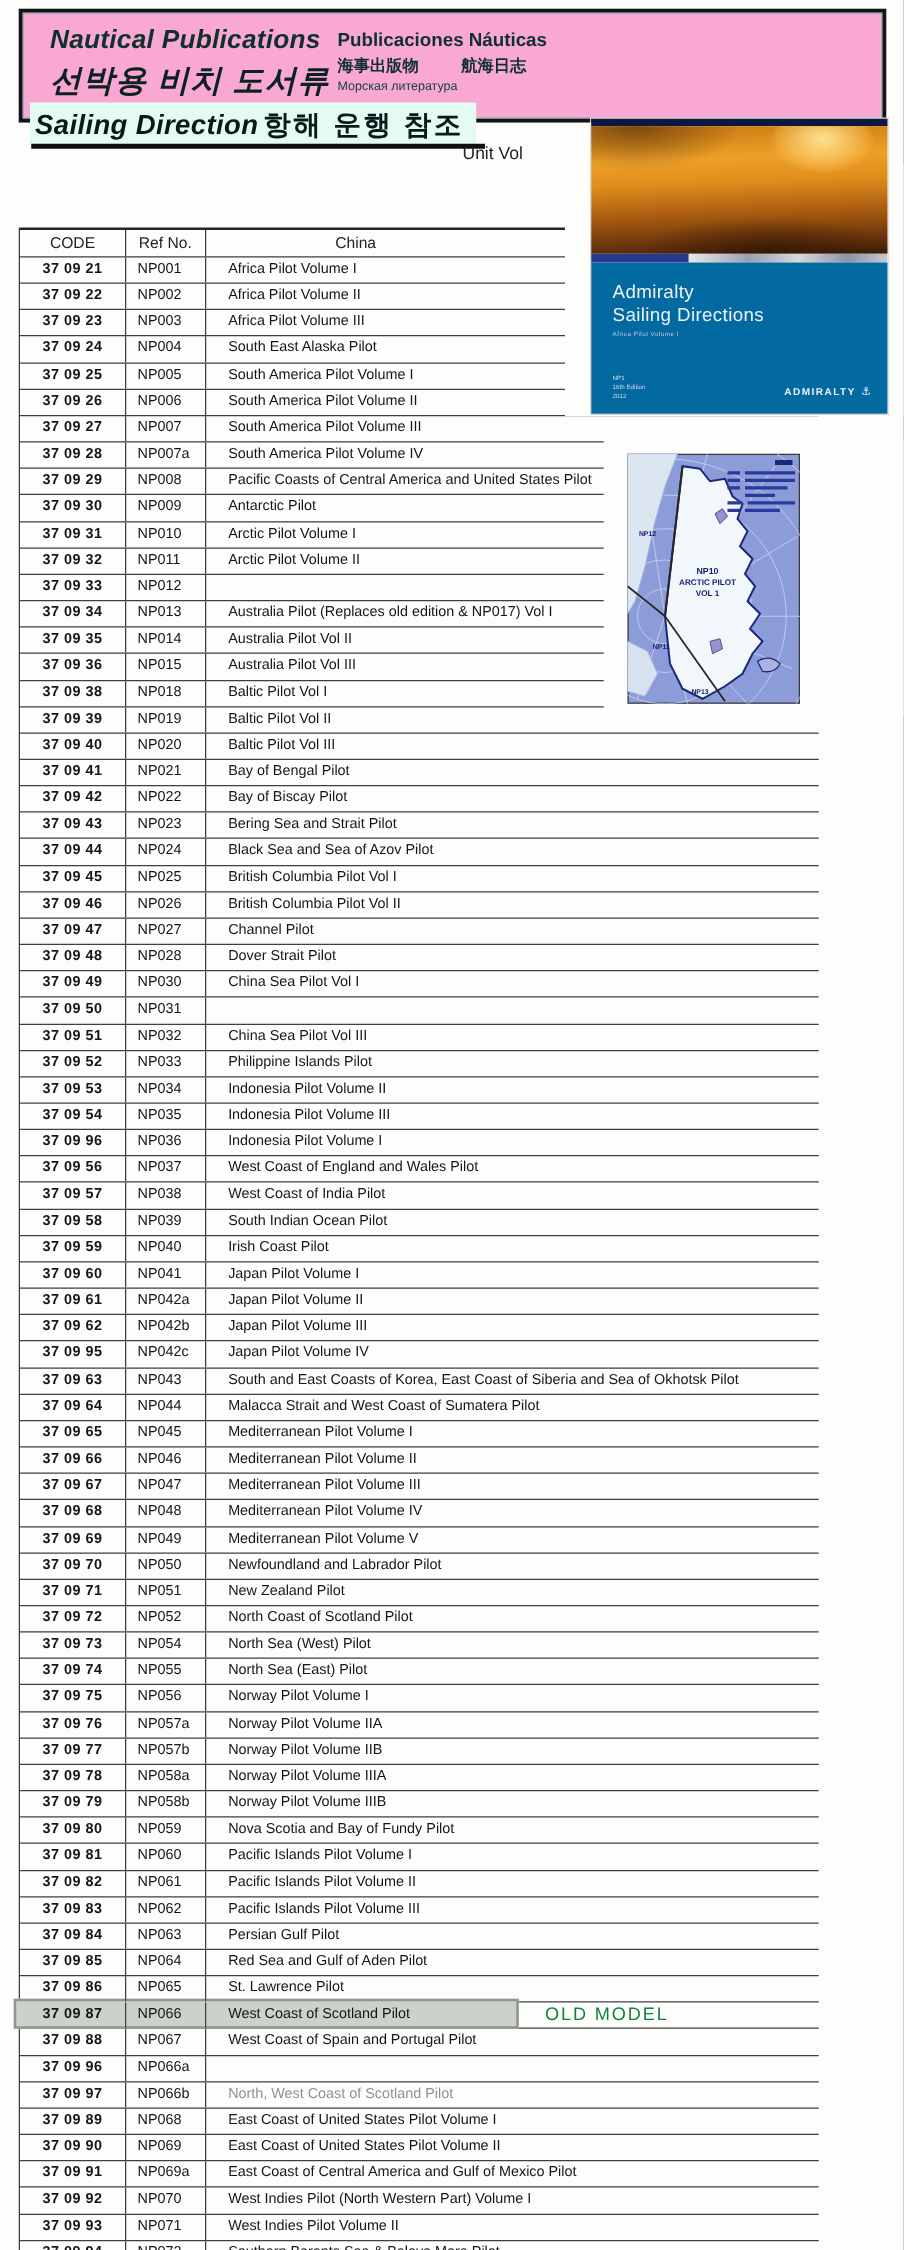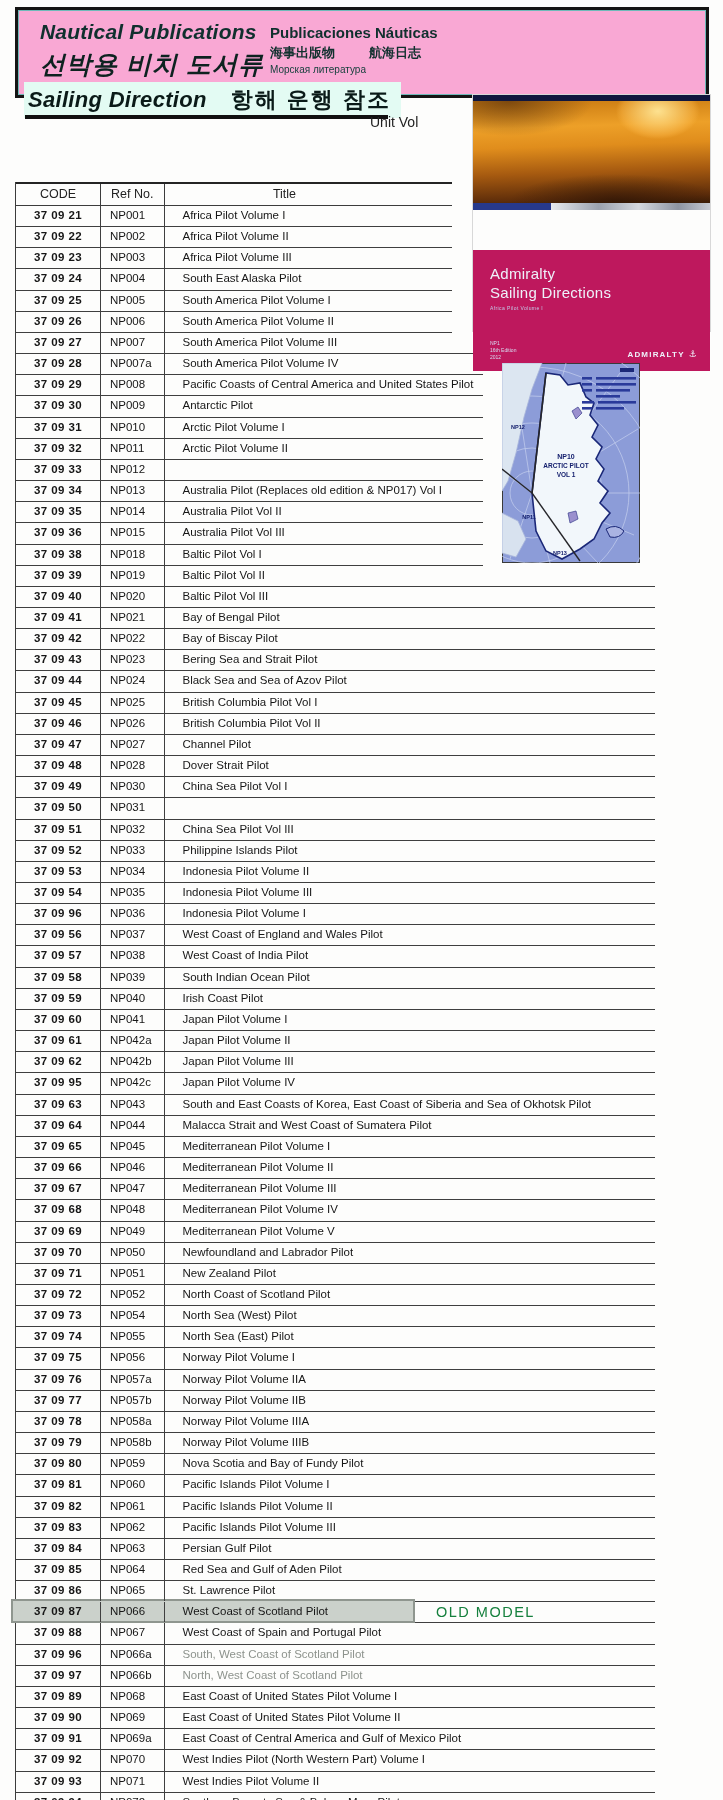--- a/index.html
+++ b/index.html
@@ -21,21 +21,21 @@
   .t-es{font-size:15px;font-weight:bold;color:#10302e;}
   .t-zh{font-size:13px;font-weight:bold;color:#10302e;}
   .t-zh .gap{display:inline-block;width:34px;}
   .t-ru{font-size:10px;color:#17403d;}
   
   .section-title{
     position:absolute;left:24px;top:82px;
     font-size:22px;font-weight:bold;font-style:italic;color:#0a1a18;
     background:#e3fbf3;padding:3px 10px 3px 4px;letter-spacing:.3px;white-space:nowrap;
   }
-  .section-title .ko{font-style:normal;margin-left:24px;letter-spacing:2px;}
+  .section-title .ko{font-style:normal;margin-left:4px;letter-spacing:2px;}
   .section-rule{position:absolute;left:25px;top:115px;width:363px;height:4px;background:#101010;}
   .unit-label{position:absolute;left:370px;top:114px;font-size:14px;color:#222;}
   
   .table{
     position:absolute;left:15px;top:135px;width:640px;
     border-left:1.5px solid #3c3c3c;box-sizing:border-box;z-index:1;margin-top:47px;
   }
   .thead{display:flex;height:24px;border-top:2.5px solid #242424;border-bottom:1.5px solid #3c3c3c;
     box-sizing:border-box;font-size:12.5px;color:#222;}
   .th{line-height:20px;text-align:center;box-sizing:border-box;}
@@ -64,21 +64,21 @@
   .book .photo{height:102px;
     background:
       radial-gradient(60px 40px at 78% 10%,rgba(255,230,150,.95),rgba(255,190,80,.35) 60%,rgba(0,0,0,0) 70%),
       radial-gradient(120px 50px at 15% 0%,rgba(60,30,10,.55),rgba(0,0,0,0) 70%),
       radial-gradient(140px 36px at 60% 98%,rgba(40,18,6,.65),rgba(0,0,0,0) 75%),
       linear-gradient(178deg,#c97a12 0%,#eda028 26%,#e08d1c 44%,#a65a10 68%,#5e2d0a 92%,#3c1d06 100%);
   }
   .book .stripe{height:7px;display:flex;}
   .book .stripe .l{width:78px;background:#27398c;}
   .book .stripe .r{flex:1;background:linear-gradient(90deg,#e7e9ee,#9aa1ae 30%,#d4d8df 55%,#8d94a2 80%,#c6cad2);}
-  .book .navy{position:relative;height:121px;background:#be185d;color:#f2f4fb;margin-top:40px;}
+  .book .navy{position:relative;height:121px;background:#0369a1;color:#f2f4fb;}
   .book .admiralty-line{position:absolute;left:17px;top:14px;font-size:15px;line-height:19px;
     letter-spacing:.3px;color:#eef1fa;}
   .book .subtitle{position:absolute;left:17px;top:55px;font-size:5px;color:#c3cae8;letter-spacing:.4px;}
   .book .edition{position:absolute;left:17px;bottom:10px;font-size:5px;line-height:7px;color:#d6dbf2;}
   .book .brand{position:absolute;right:12px;bottom:12px;font-size:8px;font-weight:bold;
     letter-spacing:1.2px;color:#eef1fa;}
   .book .brand .anchor{font-size:9px;margin-left:4px;font-weight:normal;}
   
   .map{position:absolute;left:502px;top:363px;width:138px;height:200px;z-index:3;}
   .map svg{display:block;}
@@ -101,21 +101,21 @@
   </div>
 
   <div class="section-title"><span>Sailing Direction</span><span class="ko">항해 운행 참조</span></div>
   <div class="section-rule"></div>
   <div class="unit-label">Unit  Vol</div>
 
   <div class="table">
     <div class="thead">
       <div class="th code">CODE</div>
       <div class="th ref">Ref No.</div>
-      <div class="th title">Title</div>
+      <div class="th title">China</div>
     </div>
     <div id="rows">
         <div class="tr">
           <div class="td code">37 09 21</div>
           <div class="td ref">NP001</div>
           <div class="td title">Africa Pilot Volume I</div>
         </div>
         <div class="tr">
           <div class="td code">37 09 22</div>
           <div class="td ref">NP002</div>
@@ -446,21 +446,20 @@
           <div class="note">OLD MODEL</div>
         </div>
         <div class="tr">
           <div class="td code">37 09 88</div>
           <div class="td ref">NP067</div>
           <div class="td title">West Coast of Spain and Portugal Pilot</div>
         </div>
         <div class="tr muted">
           <div class="td code">37 09 96</div>
           <div class="td ref">NP066a</div>
-          <div class="td title">South, West Coast of Scotland Pilot</div>
         </div>
         <div class="tr muted">
           <div class="td code">37 09 97</div>
           <div class="td ref">NP066b</div>
           <div class="td title">North, West Coast of Scotland Pilot</div>
         </div>
         <div class="tr">
           <div class="td code">37 09 89</div>
           <div class="td ref">NP068</div>
           <div class="td title">East Coast of United States Pilot Volume I</div>

